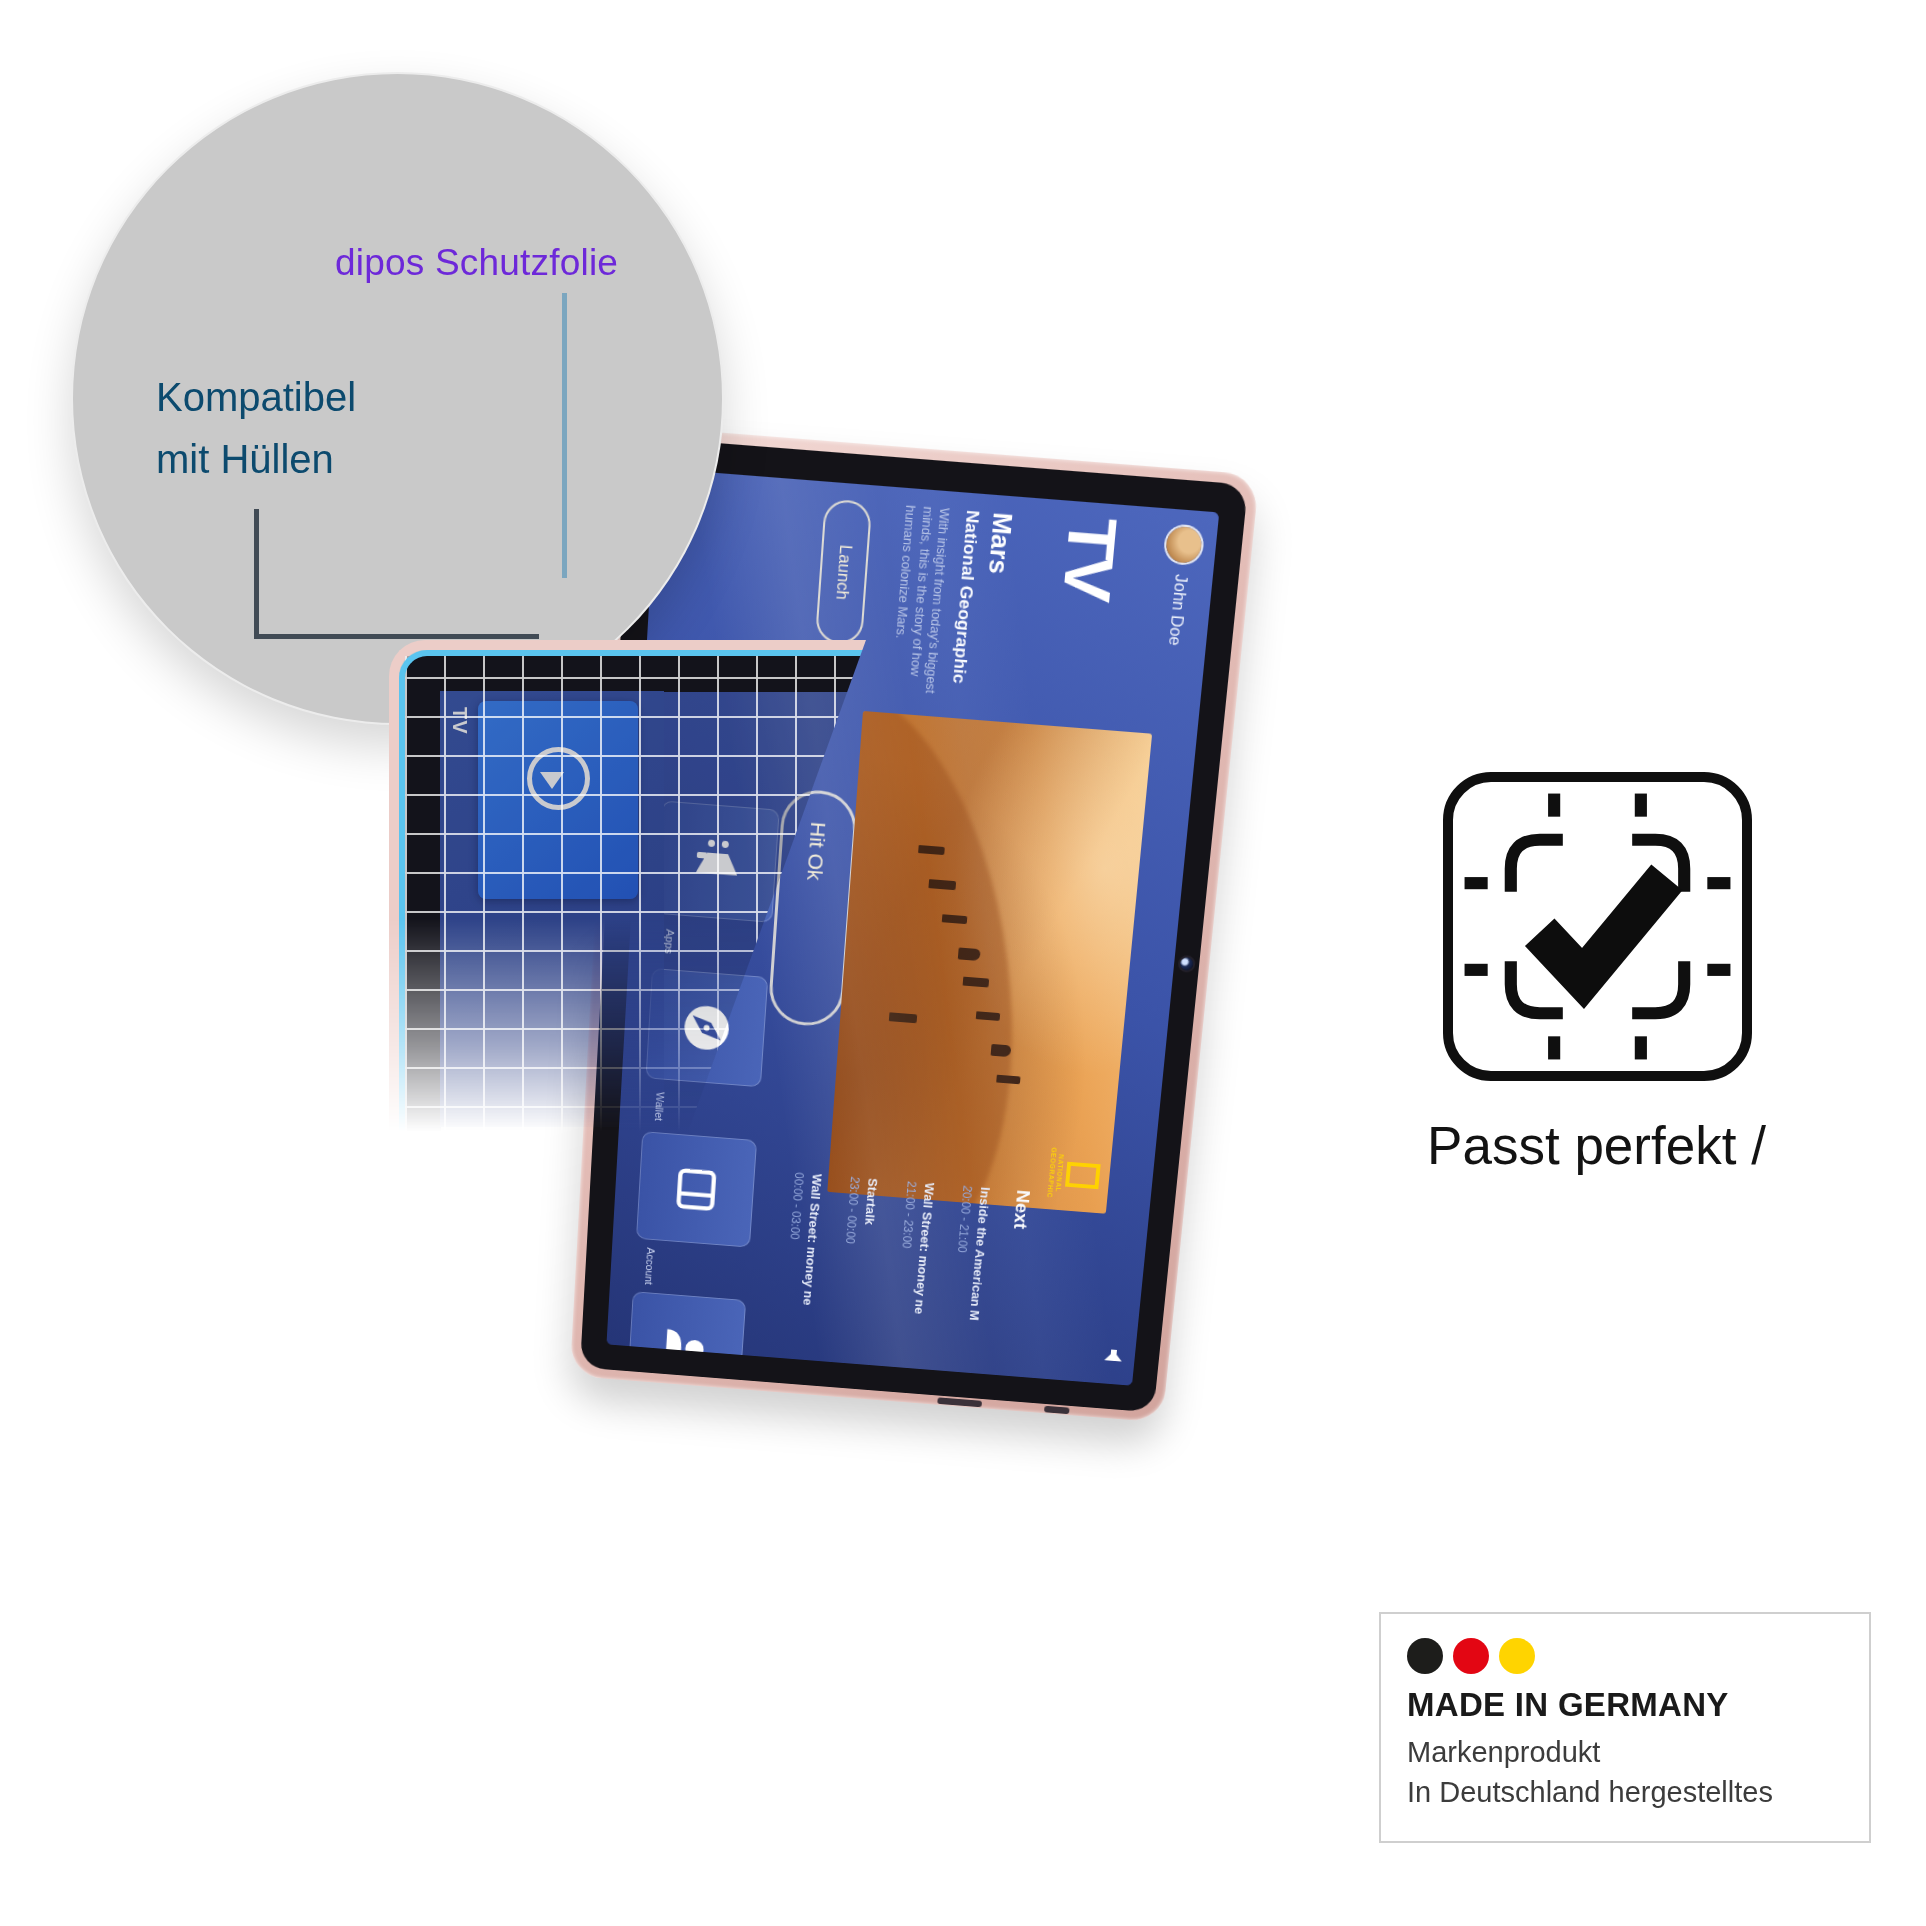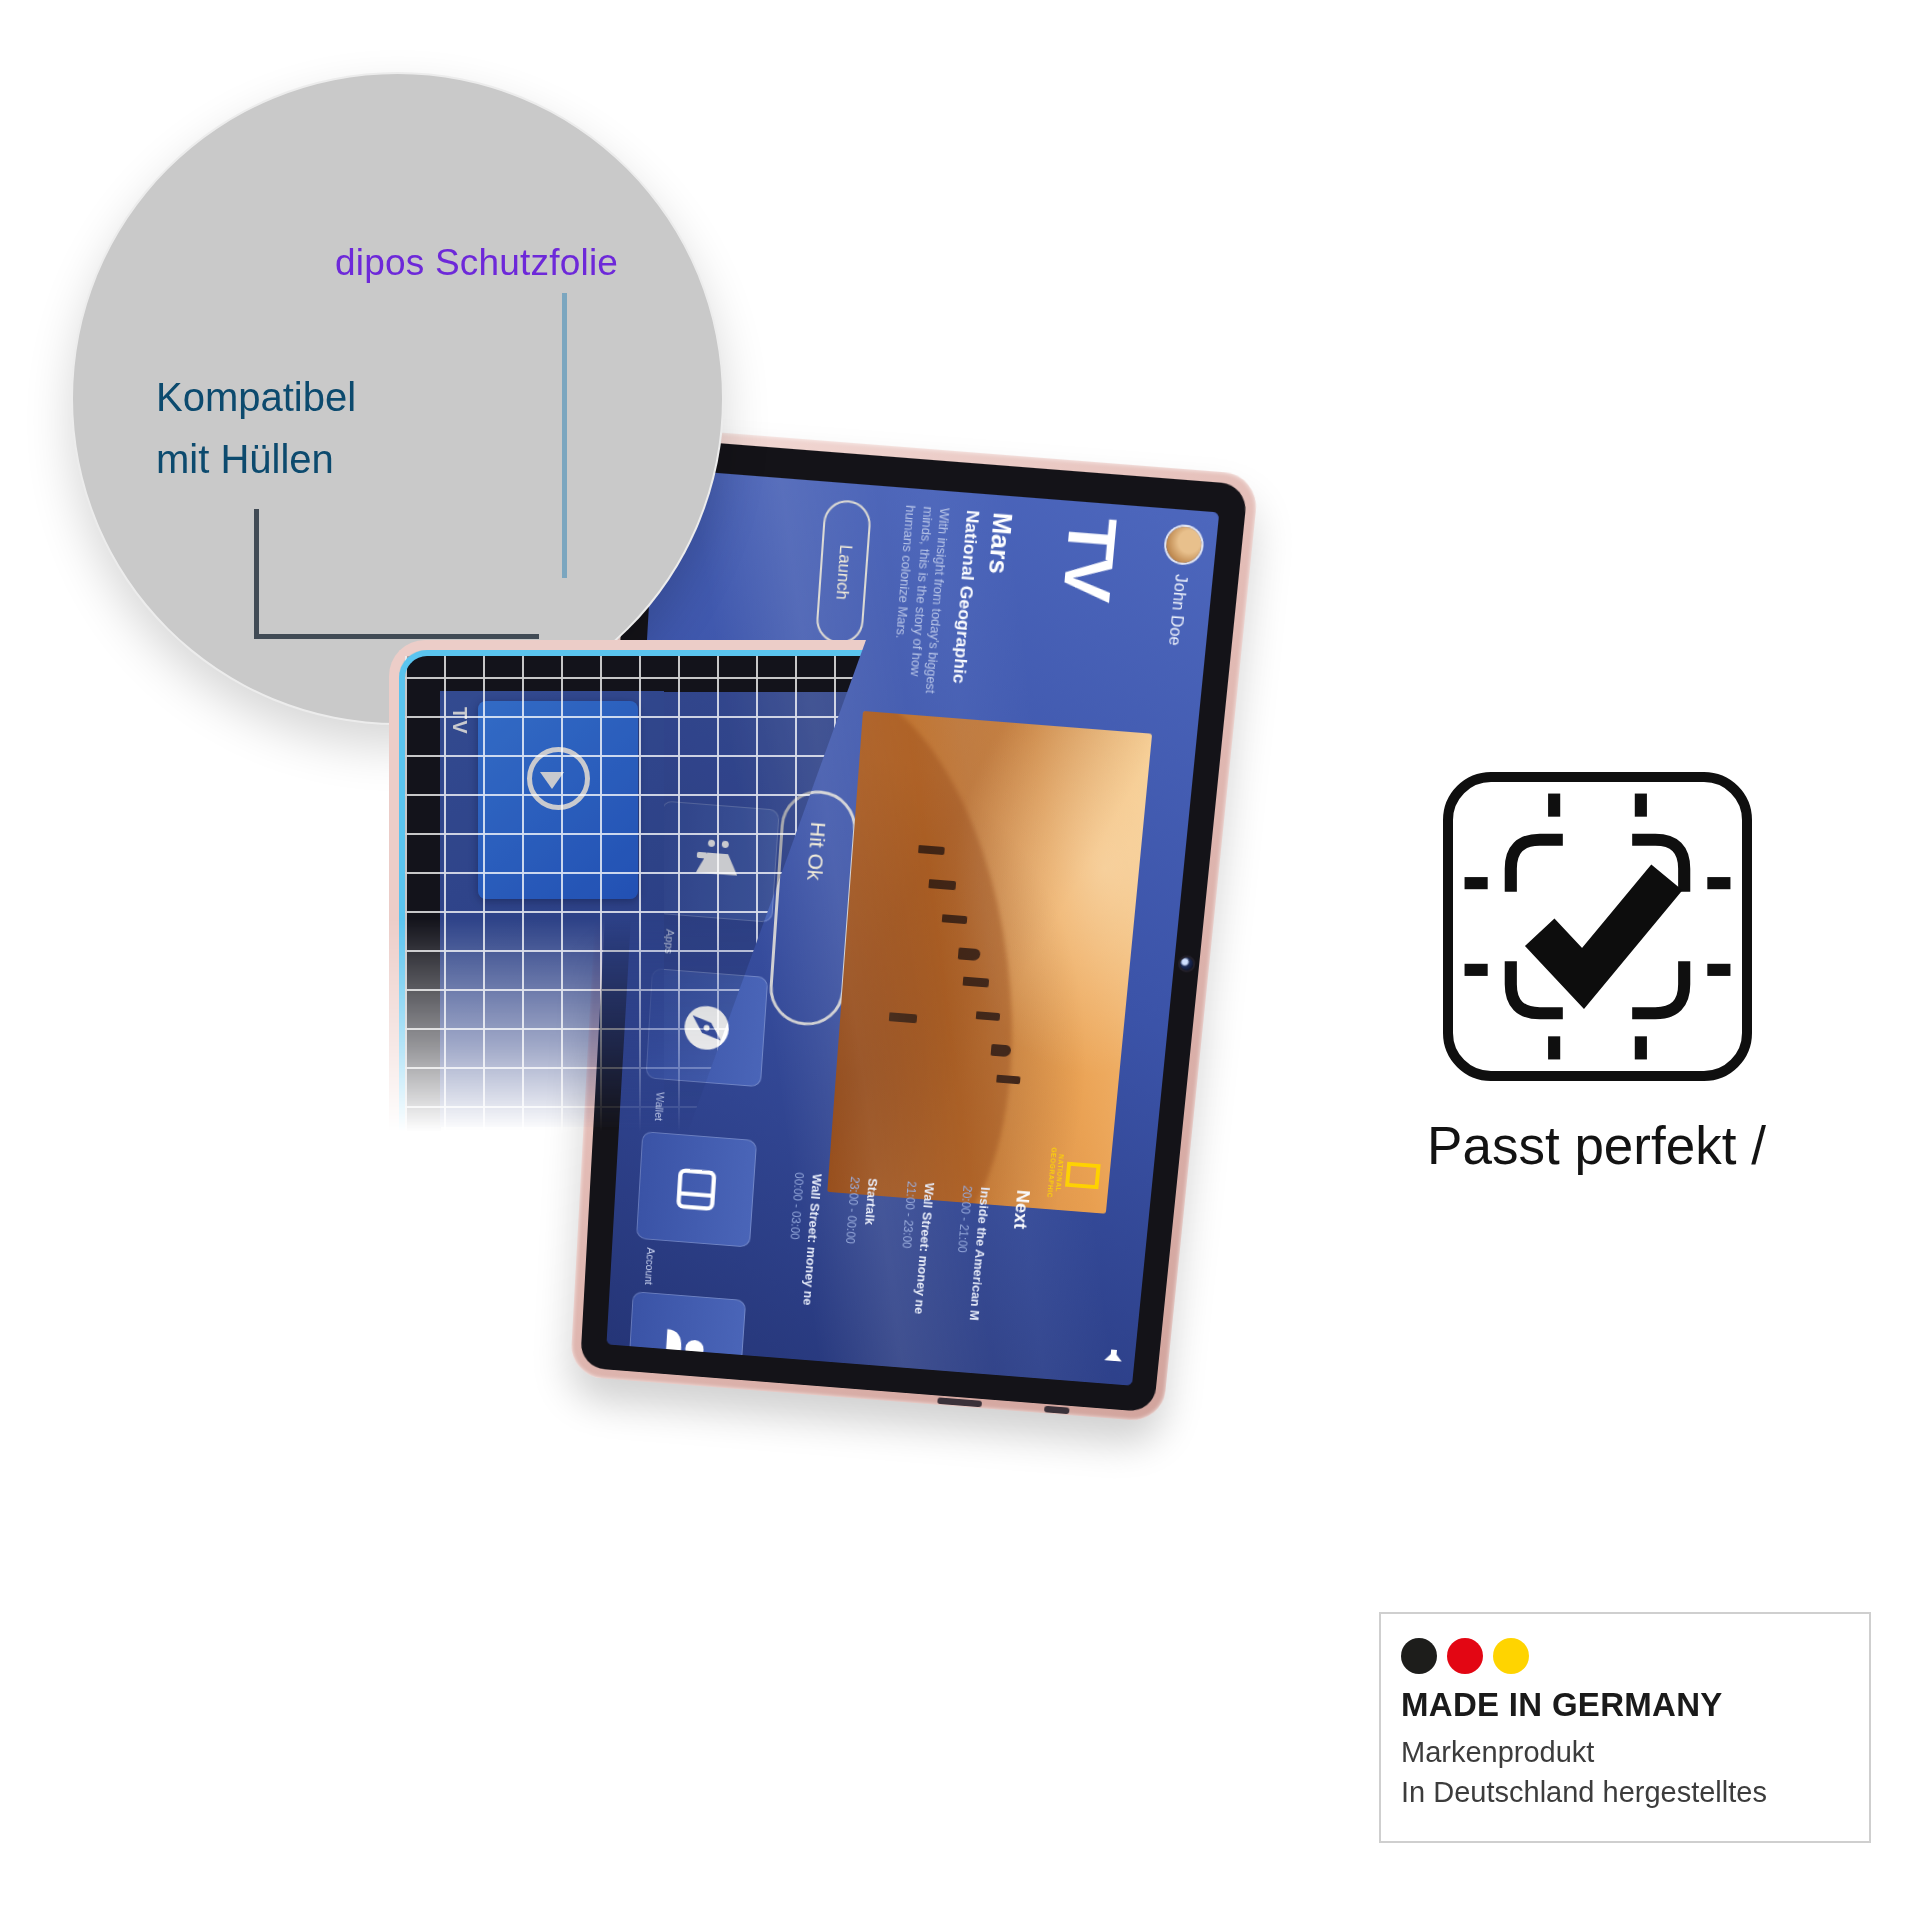--- a/index.html
+++ b/index.html
@@ -106,21 +106,21 @@
       repeating-linear-gradient(0deg, rgba(255,255,255,.95) 0 1.6px, transparent 1.6px 39px); }
 
   
   .fit-icon{ position:absolute; left:1443px; top:772px; width:309px; height:309px;
     border:10px solid #0f0f0f; border-radius:48px; background:#fff; z-index:5; }
   .fit-text{ position:absolute; left:1349px; top:1111px; width:495px; text-align:center;
     font-size:53px; line-height:69px; color:#131313; z-index:5; }
 
   
   .mig{ position:absolute; left:1379px; top:1612px; width:492px; height:231px; background:#fff;
-    border:2px solid #cfcfcf; padding:24px 20px; z-index:5; }
+    border:2px solid #cfcfcf; padding:24px 26px; z-index:5; }
   .mig-dots{ display:flex; gap:10px; margin-bottom:12px; }
   .dot{ width:36px; height:36px; border-radius:50%; }
   .dot.black{ background:#1d1d1b; } .dot.red{ background:#e30613; } .dot.yellow{ background:#ffd400; }
   .mig-title{ font-size:33px; font-weight:700; color:#1a1a1a; letter-spacing:0.3px; margin-bottom:8px; }
   .mig-line{ font-size:29px; color:#3c3c3c; line-height:40px; }
 </style>
 </head>
 <body>
 
 <div class="callout-circle"></div>

